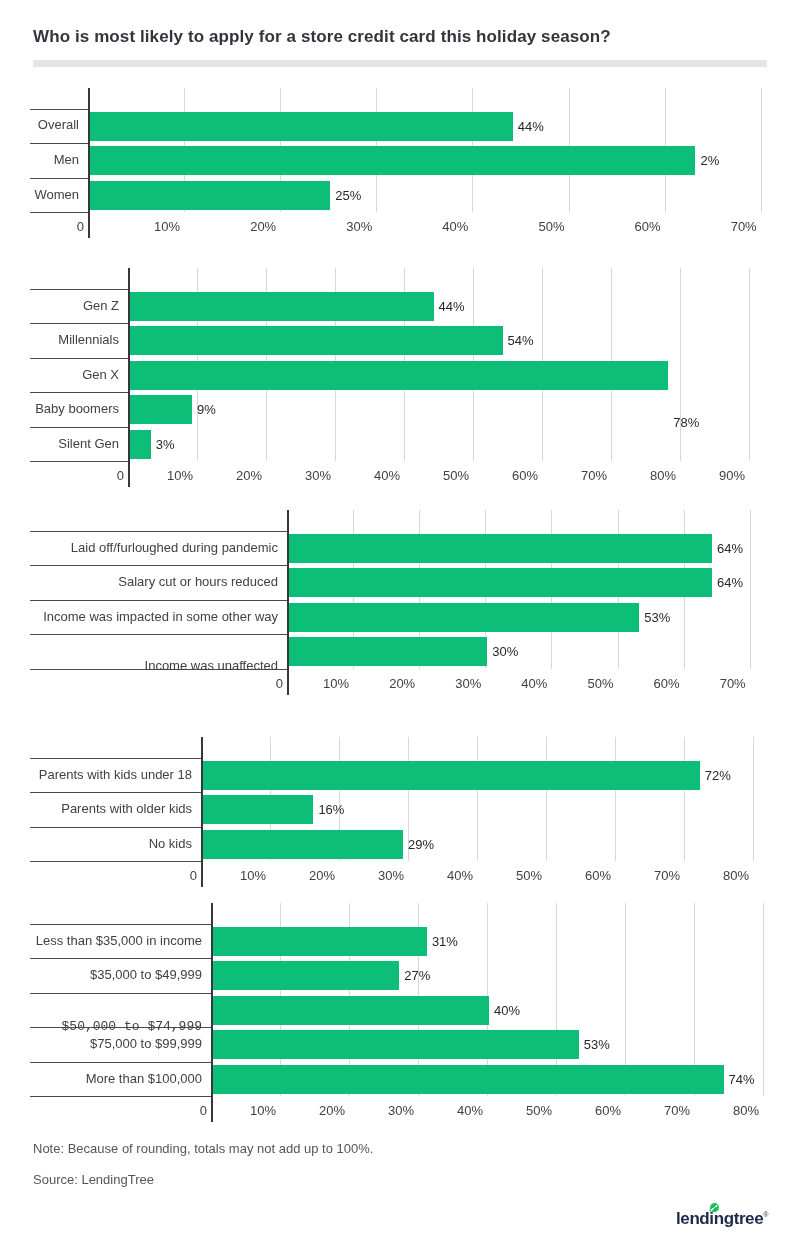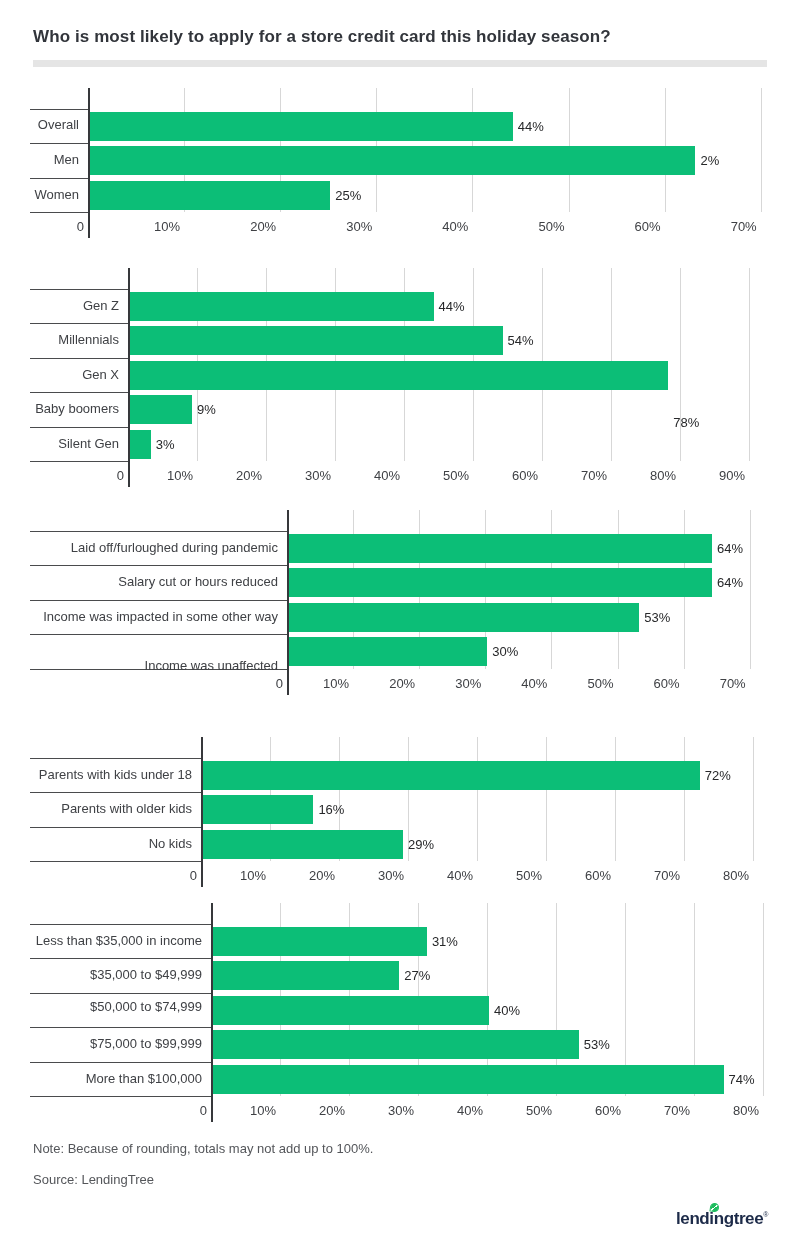--- a/index.html
+++ b/index.html
@@ -217,21 +217,21 @@
       <div class="rowline" style="top: 124.2px; left: -3px; width: 181px;"></div>
       <div class="rowline" style="top: 158.6px; left: -3px; width: 181px;"></div>
       <div class="rowline" style="top: 193px; left: -3px; width: 181px;"></div>
       <div class="axisline" style="left: 178px; height: 219px;"></div>
       <div class="cat-label" style="top: 21px; width: 169px; height: 34.4px; line-height: 34.4px;">Less than $35,000 in income</div>
       <div class="bar" style="left: 180px; top: 24px; width: 213.9px; height: 29px; background: rgb(12, 190, 119);"></div>
       <div class="val-label" style="left: 398.9px; top: 24px; height: 29px; line-height: 29px;">31%</div>
       <div class="cat-label" style="top: 55.4px; width: 169px; height: 34.4px; line-height: 34.4px;">$35,000 to $49,999</div>
       <div class="bar" style="left: 180px; top: 58.4px; width: 186.3px; height: 29px; background: rgb(12, 190, 119);"></div>
       <div class="val-label" style="left: 371.3px; top: 58.4px; height: 29px; line-height: 29px;">27%</div>
-      <div class="cat-label" style="top: 87px; width: 169px; height: 34.4px; line-height: 34.4px;">$50,000 to $74,999</div>
+      <div class="cat-label" style="top: 107px; width: 169px; height: 34.4px; line-height: 34.4px; font-family: Liberation Mono, monospace;">$50,000 to $74,999</div>
       <div class="bar" style="left: 180px; top: 92.8px; width: 276px; height: 29px; background: rgb(12, 190, 119);"></div>
       <div class="val-label" style="left: 461px; top: 92.8px; height: 29px; line-height: 29px;">40%</div>
       <div class="cat-label" style="top: 124.2px; width: 169px; height: 34.4px; line-height: 34.4px;">$75,000 to $99,999</div>
       <div class="bar" style="left: 180px; top: 127.2px; width: 365.7px; height: 29px; background: rgb(12, 190, 119);"></div>
       <div class="val-label" style="left: 550.7px; top: 127.2px; height: 29px; line-height: 29px;">53%</div>
       <div class="cat-label" style="top: 158.6px; width: 169px; height: 34.4px; line-height: 34.4px;">More than $100,000</div>
       <div class="bar" style="left: 180px; top: 161.6px; width: 510.6px; height: 29px; background: rgb(12, 190, 119);"></div>
       <div class="val-label" style="left: 695.6px; top: 161.6px; height: 29px; line-height: 29px;">74%</div>
       <div class="tick-label" style="left: 74px; top: 200px;">0</div>
       <div class="tick-label" style="left: 143px; top: 200px;">10%</div>

